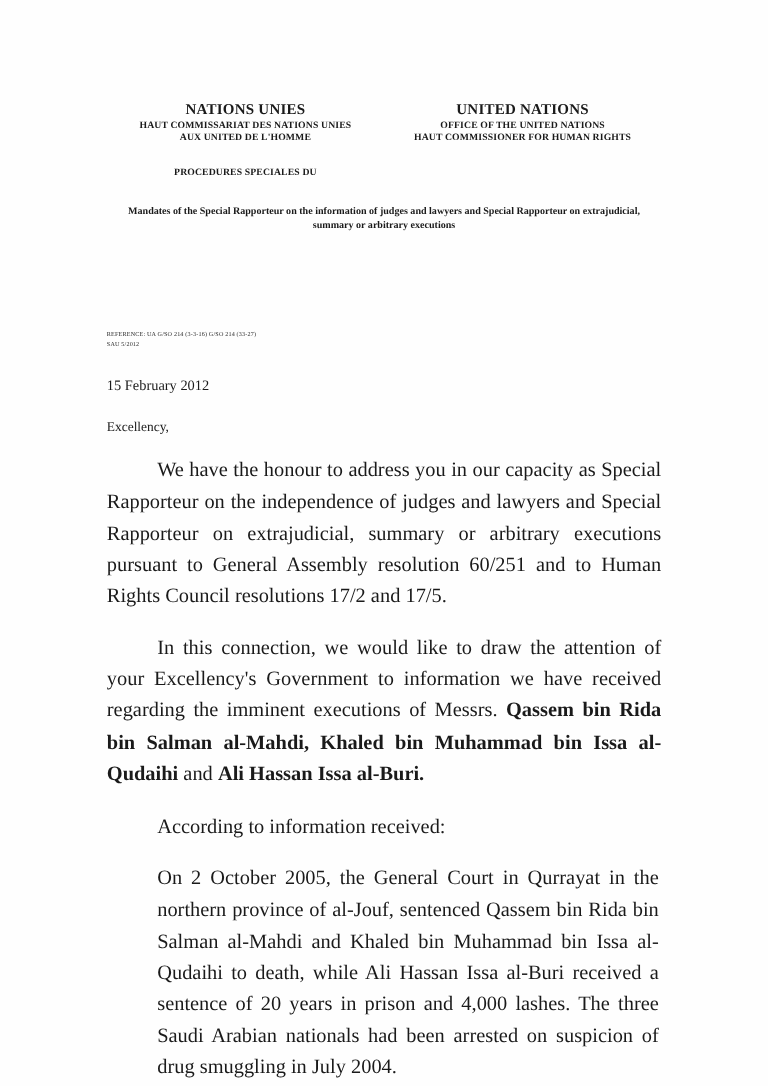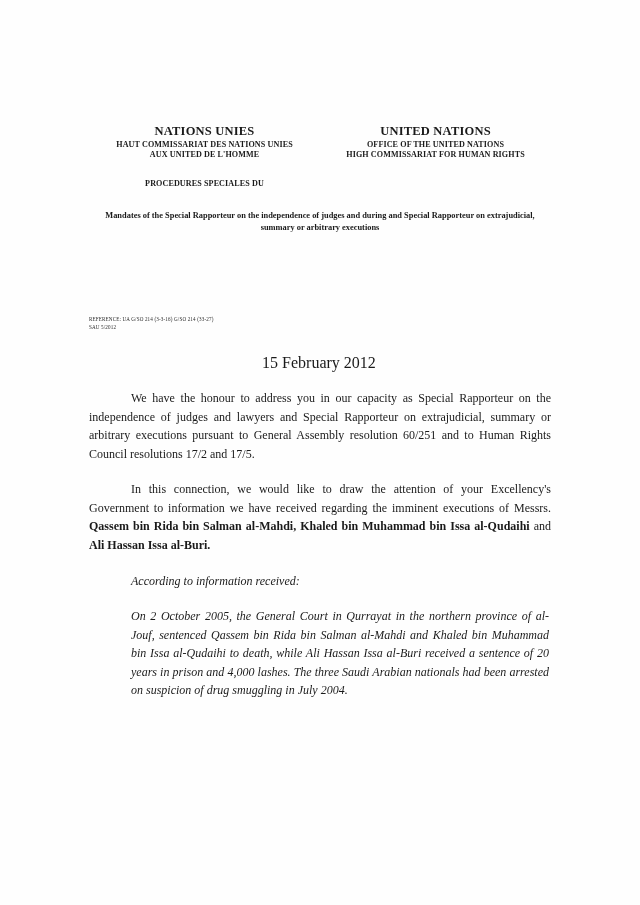--- a/index.html
+++ b/index.html
@@ -19,21 +19,20 @@
     width: 640px;
     height: 905px;
     background: #fefefe;
     box-sizing: border-box;
   }
   .content {
     position: absolute;
     left: 89px;
     top: 0;
     width: 462px;
-    margin-top: 40px;
   }
 
   
   .masthead {
     margin-top: 84px;
     display: flex;
     flex-direction: row;
     justify-content: space-between;
     align-items: flex-start;
   }
@@ -78,47 +77,46 @@
     margin-top: 83px;
     font-size: 5.1px;
     line-height: 1.55;
     letter-spacing: 0.15px;
     color: #2a2a2a;
   }
 
   
   .date {
     margin-top: 22px;
-    text-align: center;
-    font-size: 16px;
+    text-align: left;
+    font-size: 12px;
     padding-right: 2px;
   }
 
   
   .salutation {
     margin-top: 21px;
     font-size: 11.2px;
   }
   p.body {
     margin: 0;
-    font-size: 12px;
+    font-size: 17px;
     line-height: 1.54;
     text-align: justify;
     text-justify: inter-word;
   }
   p.body.indent {
     text-indent: 42px;
   }
   p.spaced {
     margin-top: 17px;
   }
   .body-block {
     margin-top: 18px;
     padding-left: 42px;
-    font-style: italic;
   }
   .body-block p.body {
     padding-right: 2px;
   }
   b {
     font-weight: bold;
   }
 </style>
 </head>
 <body>
@@ -128,44 +126,45 @@
 
     <div class="masthead">
       <div class="masthead-col">
         <div class="org-title">NATIONS UNIES</div>
         <div class="org-sub">HAUT COMMISSARIAT DES NATIONS UNIES</div>
         <div class="org-sub">AUX UNITED DE L'HOMME</div>
       </div>
       <div class="masthead-col">
         <div class="org-title">UNITED NATIONS</div>
         <div class="org-sub">OFFICE OF THE UNITED NATIONS</div>
-        <div class="org-sub">HIGH COMMISSARIAT FOR HUMAN RIGHTS</div>
+        <div class="org-sub">HAUT COMMISSIONER FOR HUMAN RIGHTS</div>
       </div>
     </div>
 
     <div class="masthead-secondary">
       <div class="masthead-col">
         <div>PROCEDURES SPECIALES DU</div>
       </div>
       <div class="masthead-col">
       </div>
     </div>
 
     <div class="mandates">
-      <span>Mandates of the Special Rapporteur on the independence of judges and during and Special Rapporteur on</span>
+      <span>Mandates of the Special Rapporteur on the information of judges and lawyers and Special Rapporteur on</span>
       <span>extrajudicial, summary or arbitrary executions</span>
     </div>
 
     <div class="reference">
       <div>REFERENCE: UA G/SO 214 (3-3-16) G/SO 214 (33-27)</div>
       <div>SAU 5/2012</div>
     </div>
 
     <div class="date">15 February 2012</div>
 
+    <div class="salutation">Excellency,</div>
 
     <p class="body indent spaced">We have the honour to address you in our capacity as Special Rapporteur on the independence of judges and lawyers and Special Rapporteur on extrajudicial, summary or arbitrary executions pursuant to General Assembly resolution 60/251 and to Human Rights Council resolutions 17/2 and 17/5.</p>
 
     <p class="body indent spaced"><span>In this connection, we would like to draw the attention of your Excellency's Government to information we have received regarding the imminent executions of Messrs. </span><b>Qassem bin Rida bin Salman al-Mahdi, Khaled bin Muhammad bin Issa al-Qudaihi</b><span> and </span><b>Ali Hassan Issa al-Buri.</b></p>
 
     <div class="body-block">
       <p class="body">According to information received:</p>
       <p class="body spaced">On 2 October 2005, the General Court in Qurrayat in the northern province of al-Jouf, sentenced Qassem bin Rida bin Salman al-Mahdi and Khaled bin Muhammad bin Issa al-Qudaihi to death, while Ali Hassan Issa al-Buri received a sentence of 20 years in prison and 4,000 lashes. The three Saudi Arabian nationals had been arrested on suspicion of drug smuggling in July 2004.</p>
     </div>
 

